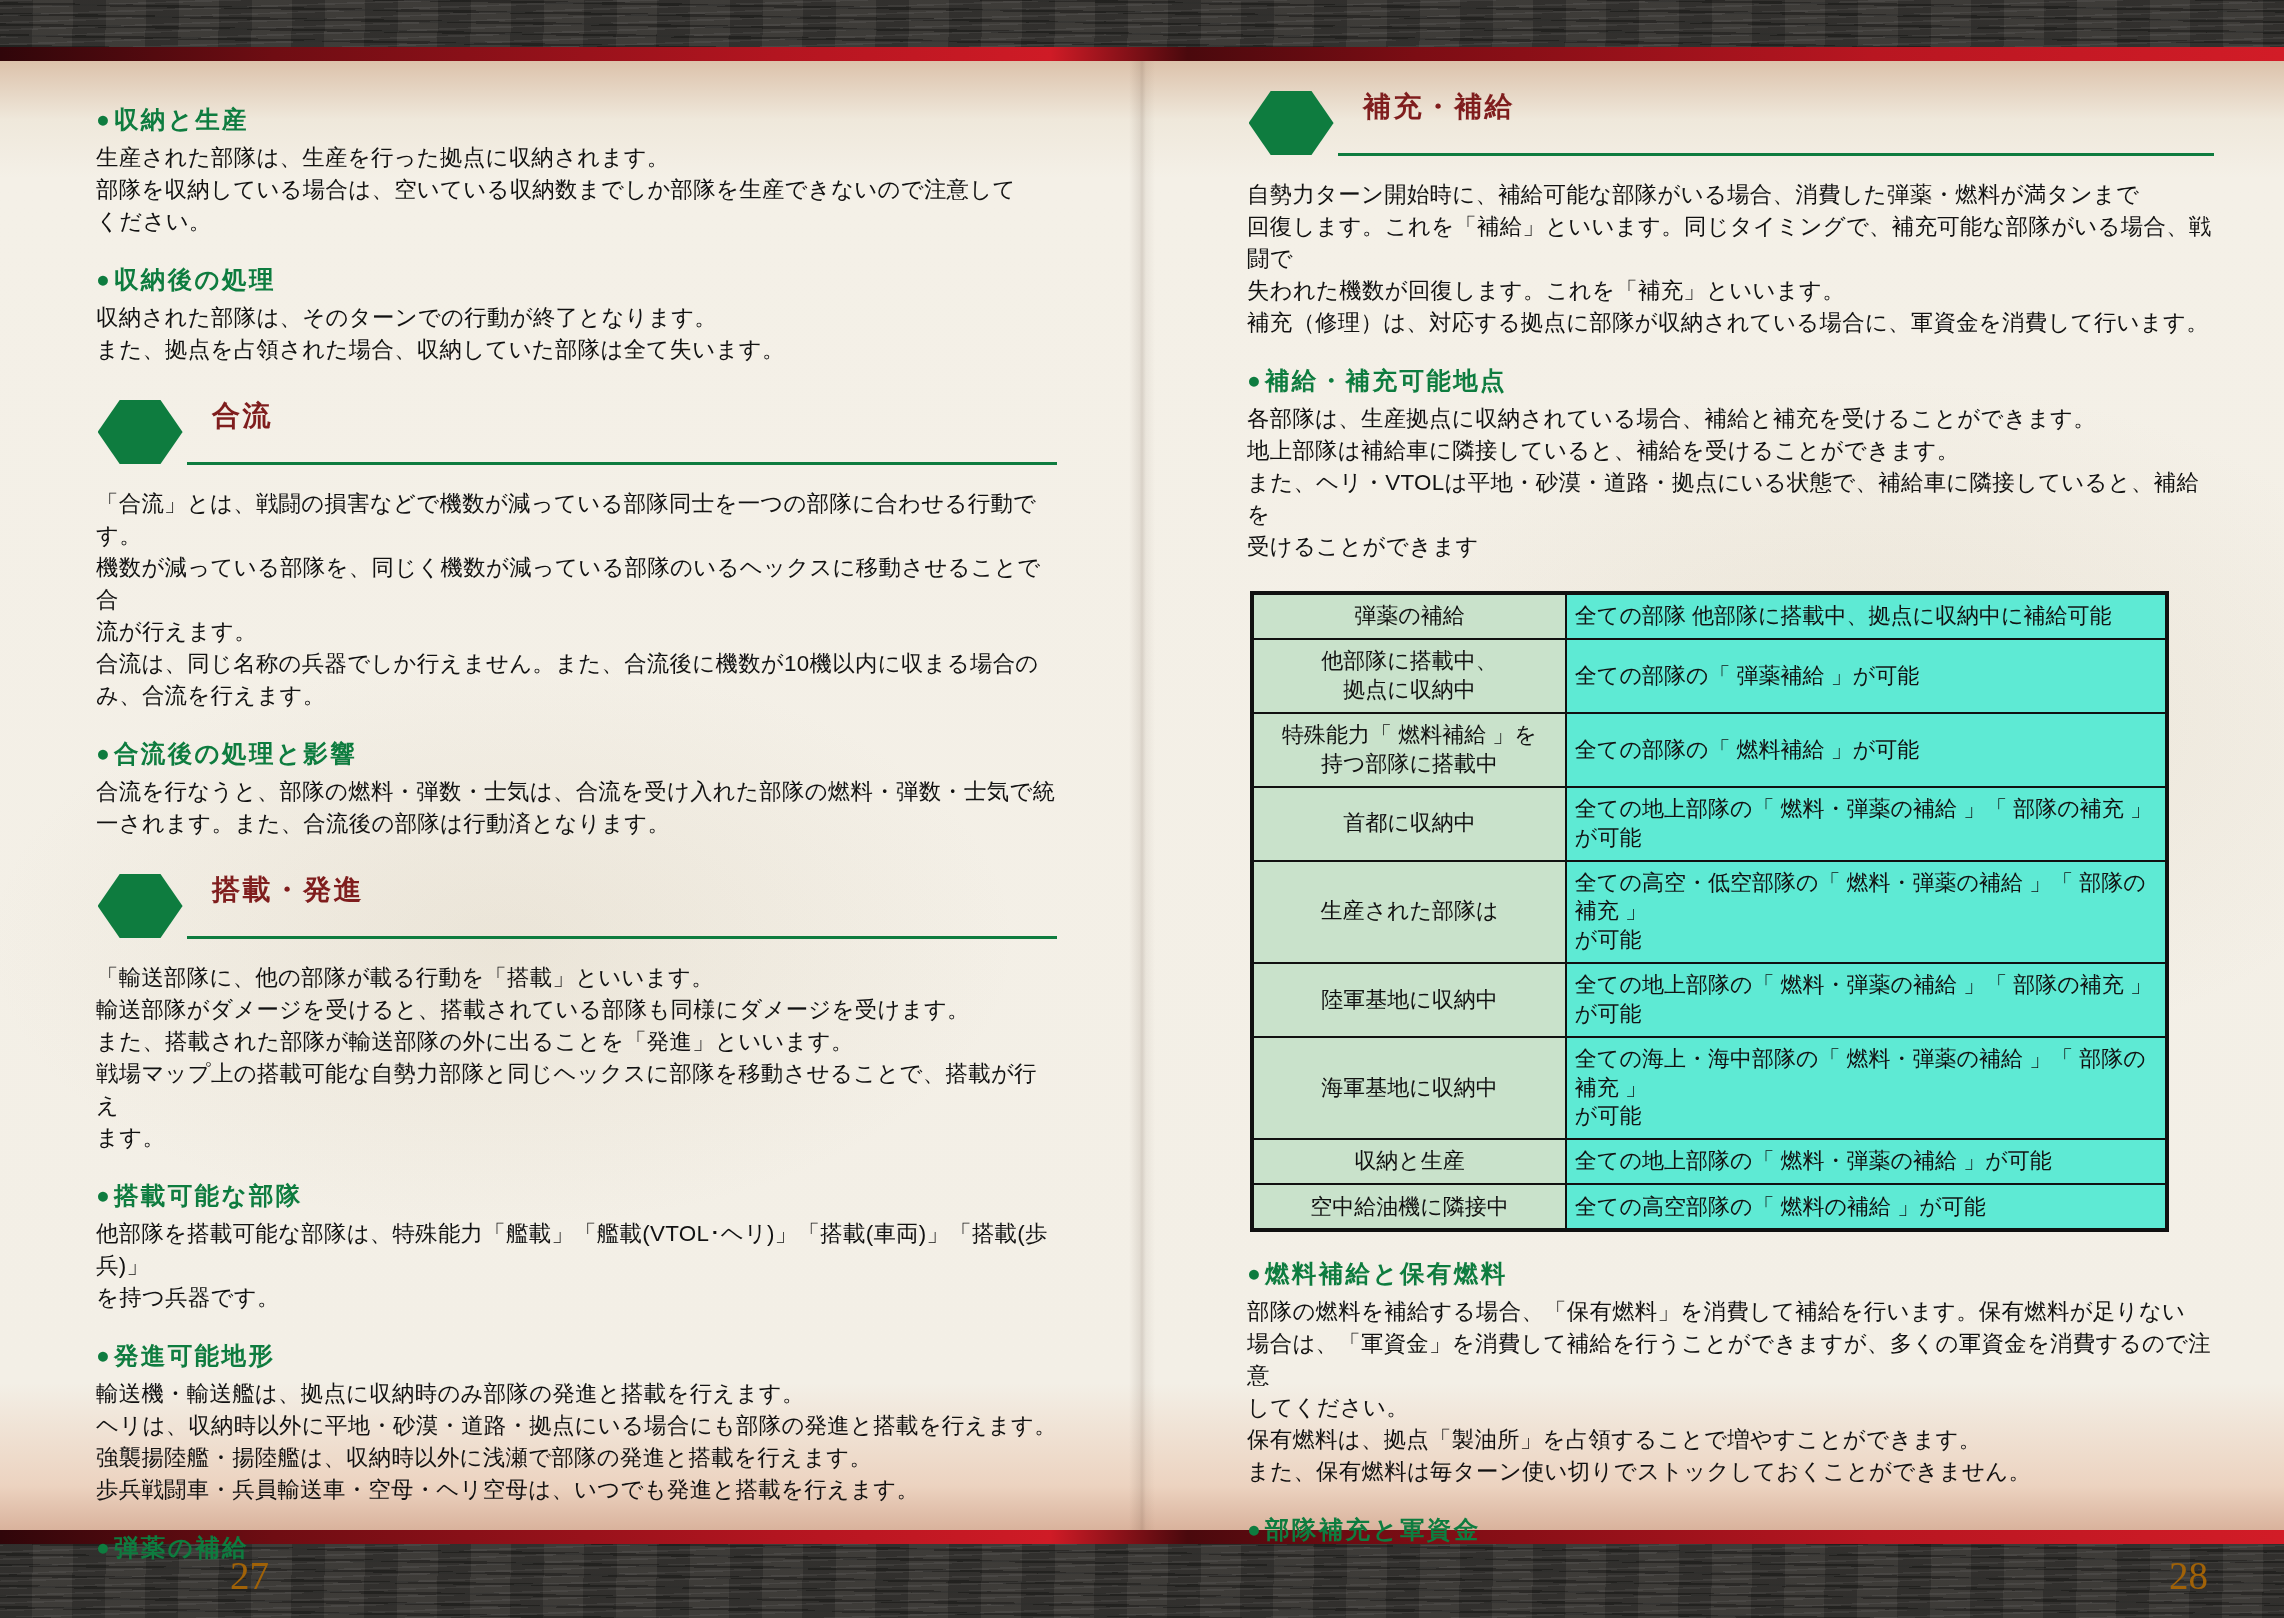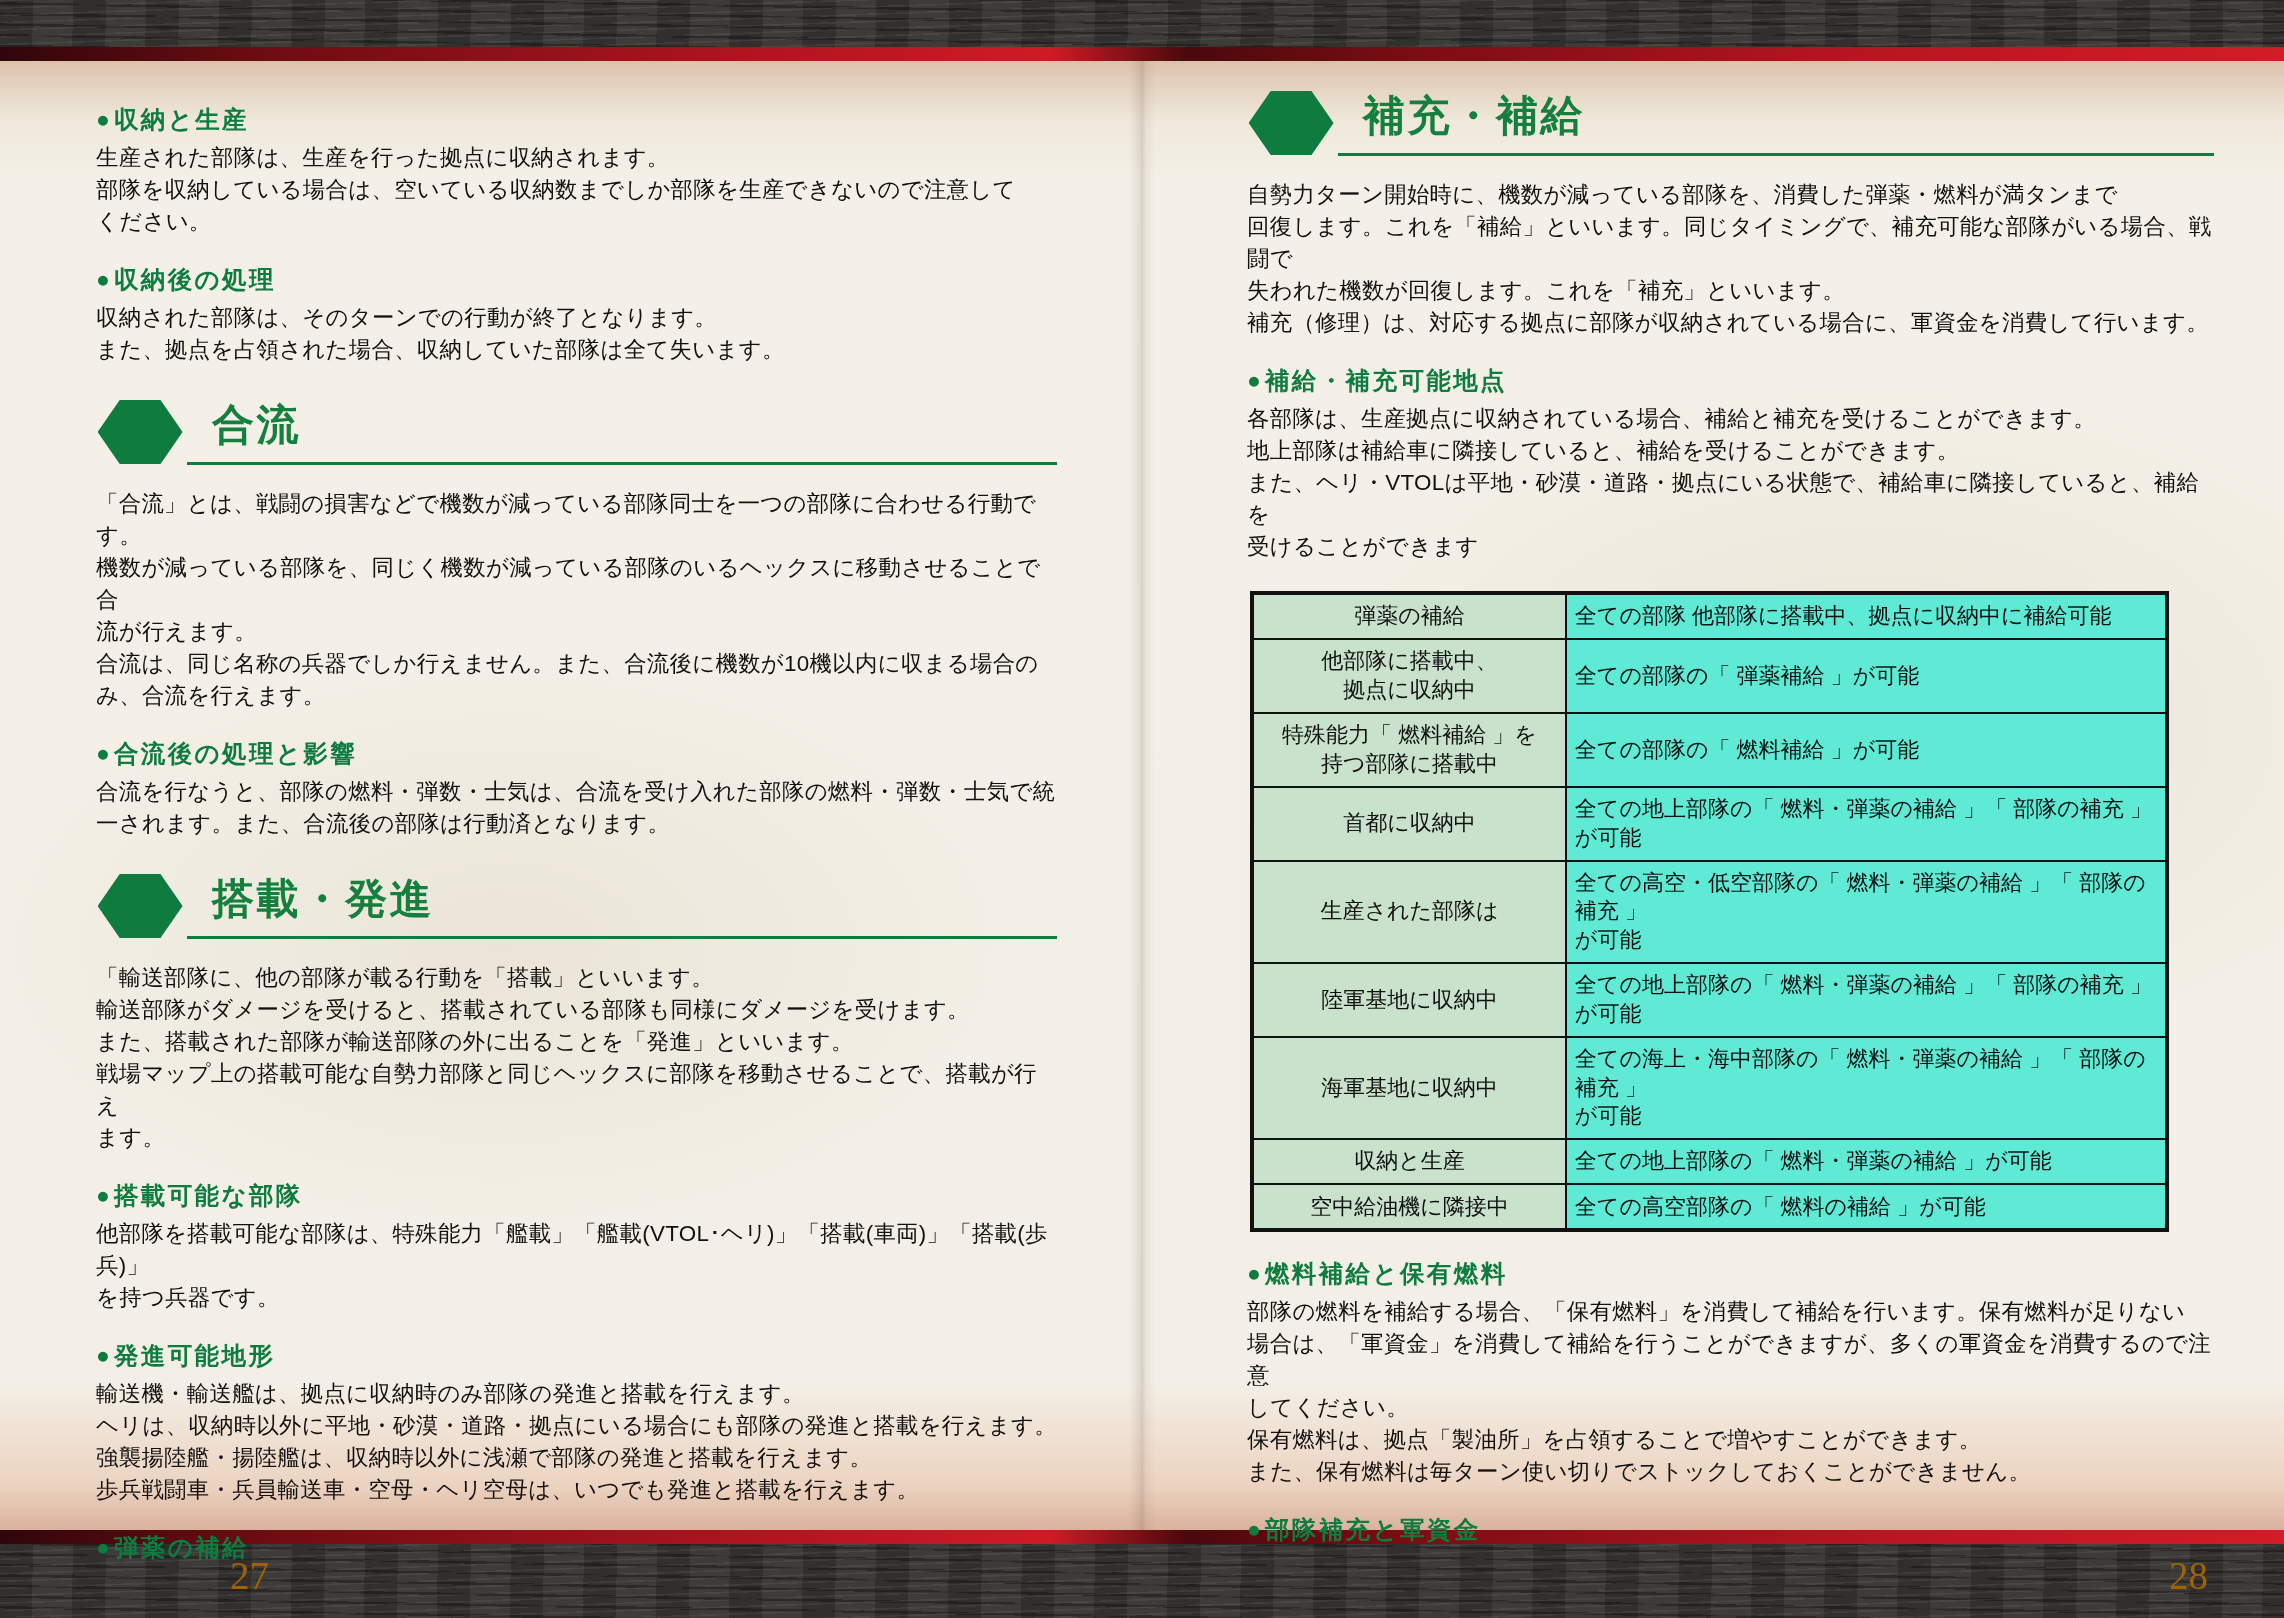--- a/index.html
+++ b/index.html
@@ -52,21 +52,21 @@
     margin:24.5px 0 6.5px 0;
   }
   .sub-head .bullet{font-size:23px;margin-right:1.6px;}
   .hex-head{position:relative;height:67px;margin:34px 0 21px 0;}
   .hex{
     position:absolute;left:1.6px;top:0;width:85px;height:64px;background:#0e7c3f;
     clip-path:polygon(26% 0,74% 0,100% 50%,74% 100%,26% 100%,0 50%);
   }
   .hex-title{
     position:absolute;left:116px;top:-3.3px;
-    font-size:42px;font-weight:bold;color:#15803d;letter-spacing:2.4px;
+    font-size:28px;font-weight:bold;color:#7f1d1d;letter-spacing:2.4px;
   }
   .hex-rule{position:absolute;left:91px;right:0;top:62px;height:3.3px;background:#0e7c3f;}
   
   .para{
     font-size:22.4px;line-height:32px;letter-spacing:0.3px;
     white-space:pre-line;
   }
   
   table.supply{
     border-collapse:collapse;width:919px;margin:28px 0 14.7px 3.3px;
@@ -163,21 +163,21 @@
 
 </div>
 
 <div class="col col-right">
 
   <div class="hex-head" style="margin-top:13px;">
     <div class="hex"></div>
     <div class="hex-title">補充・補給</div>
     <div class="hex-rule"></div>
   </div>
-  <div class="para">自勢力ターン開始時に、機数が減っている部隊を、消費した弾薬・燃料が満タンまで
+  <div class="para">自勢力ターン開始時に、補給可能な部隊がいる場合、消費した弾薬・燃料が満タンまで
 回復します。これを「補給」といいます。同じタイミングで、補充可能な部隊がいる場合、戦闘で
 失われた機数が回復します。これを「補充」といいます。
 補充（修理）は、対応する拠点に部隊が収納されている場合に、軍資金を消費して行います。</div>
 
   <div class="sub-head">
     <span class="bullet">●</span>
     <span>補給・補充可能地点</span>
   </div>
   <div class="para">各部隊は、生産拠点に収納されている場合、補給と補充を受けることができます。
 地上部隊は補給車に隣接していると、補給を受けることができます。

